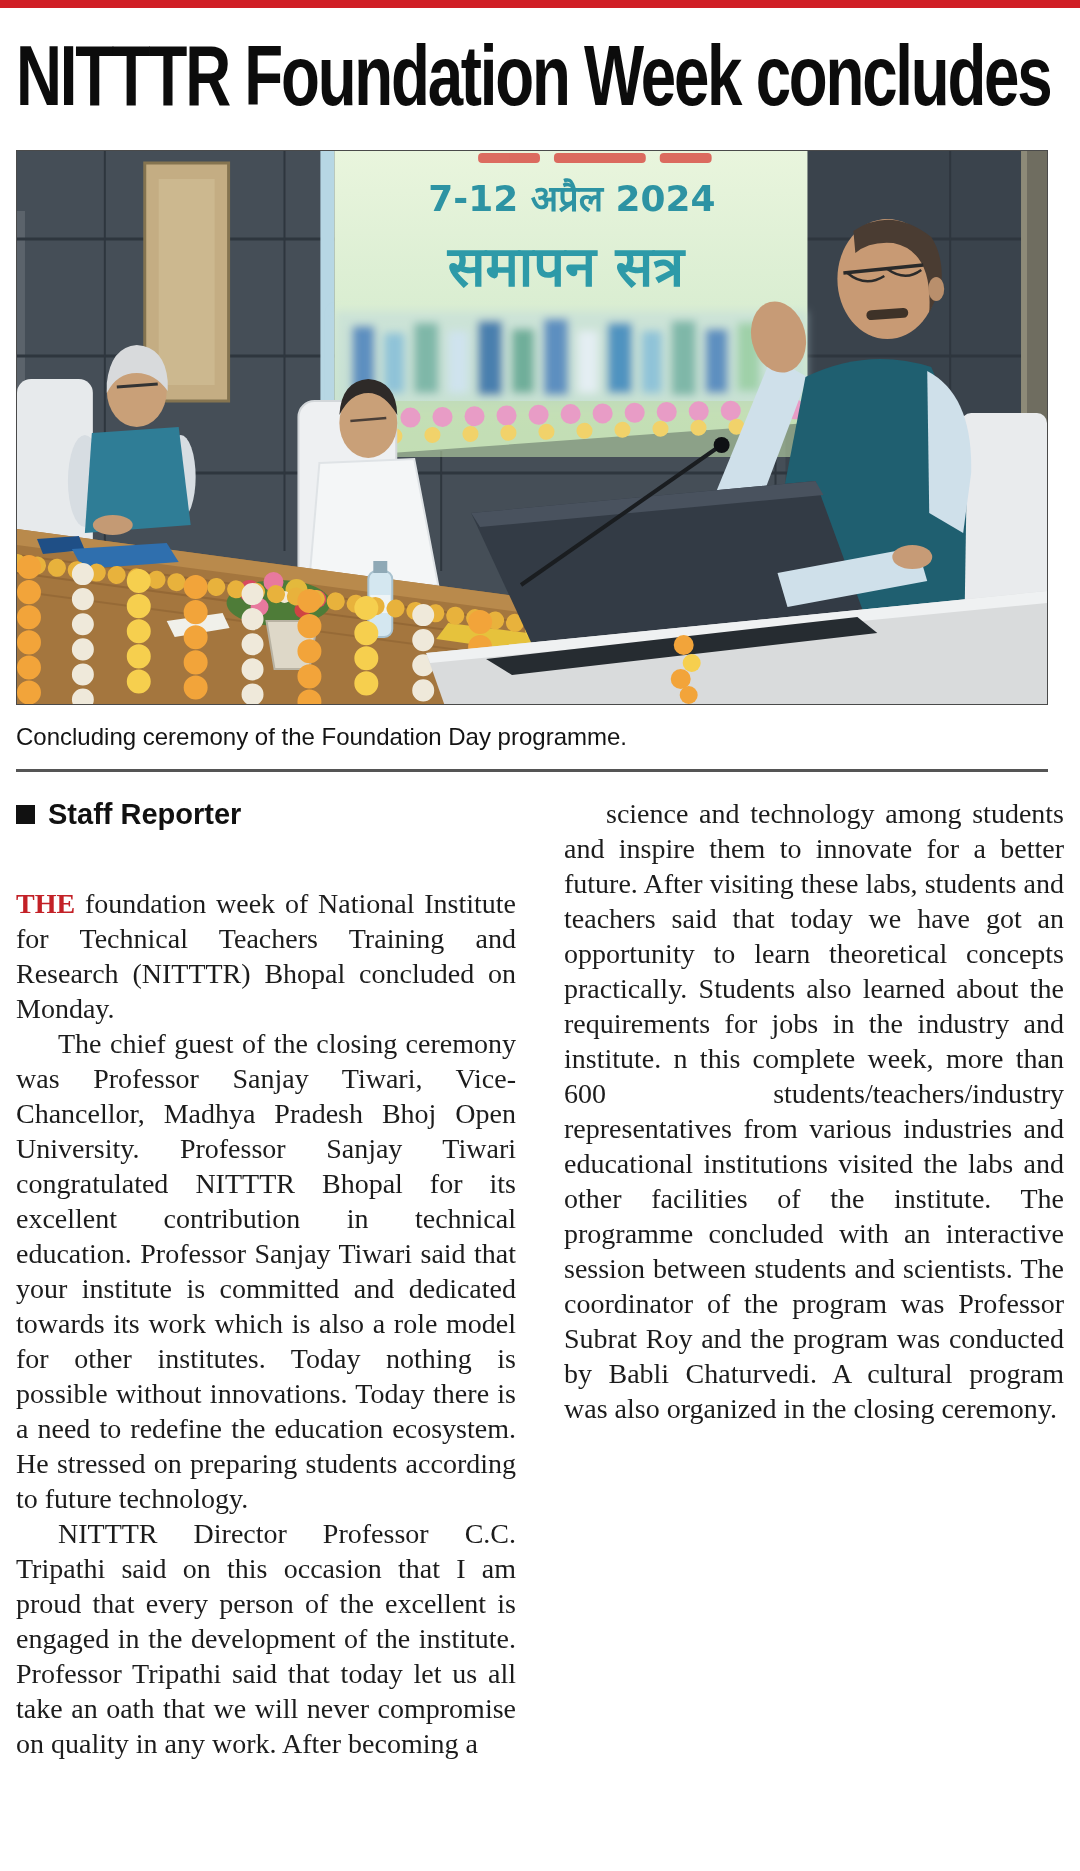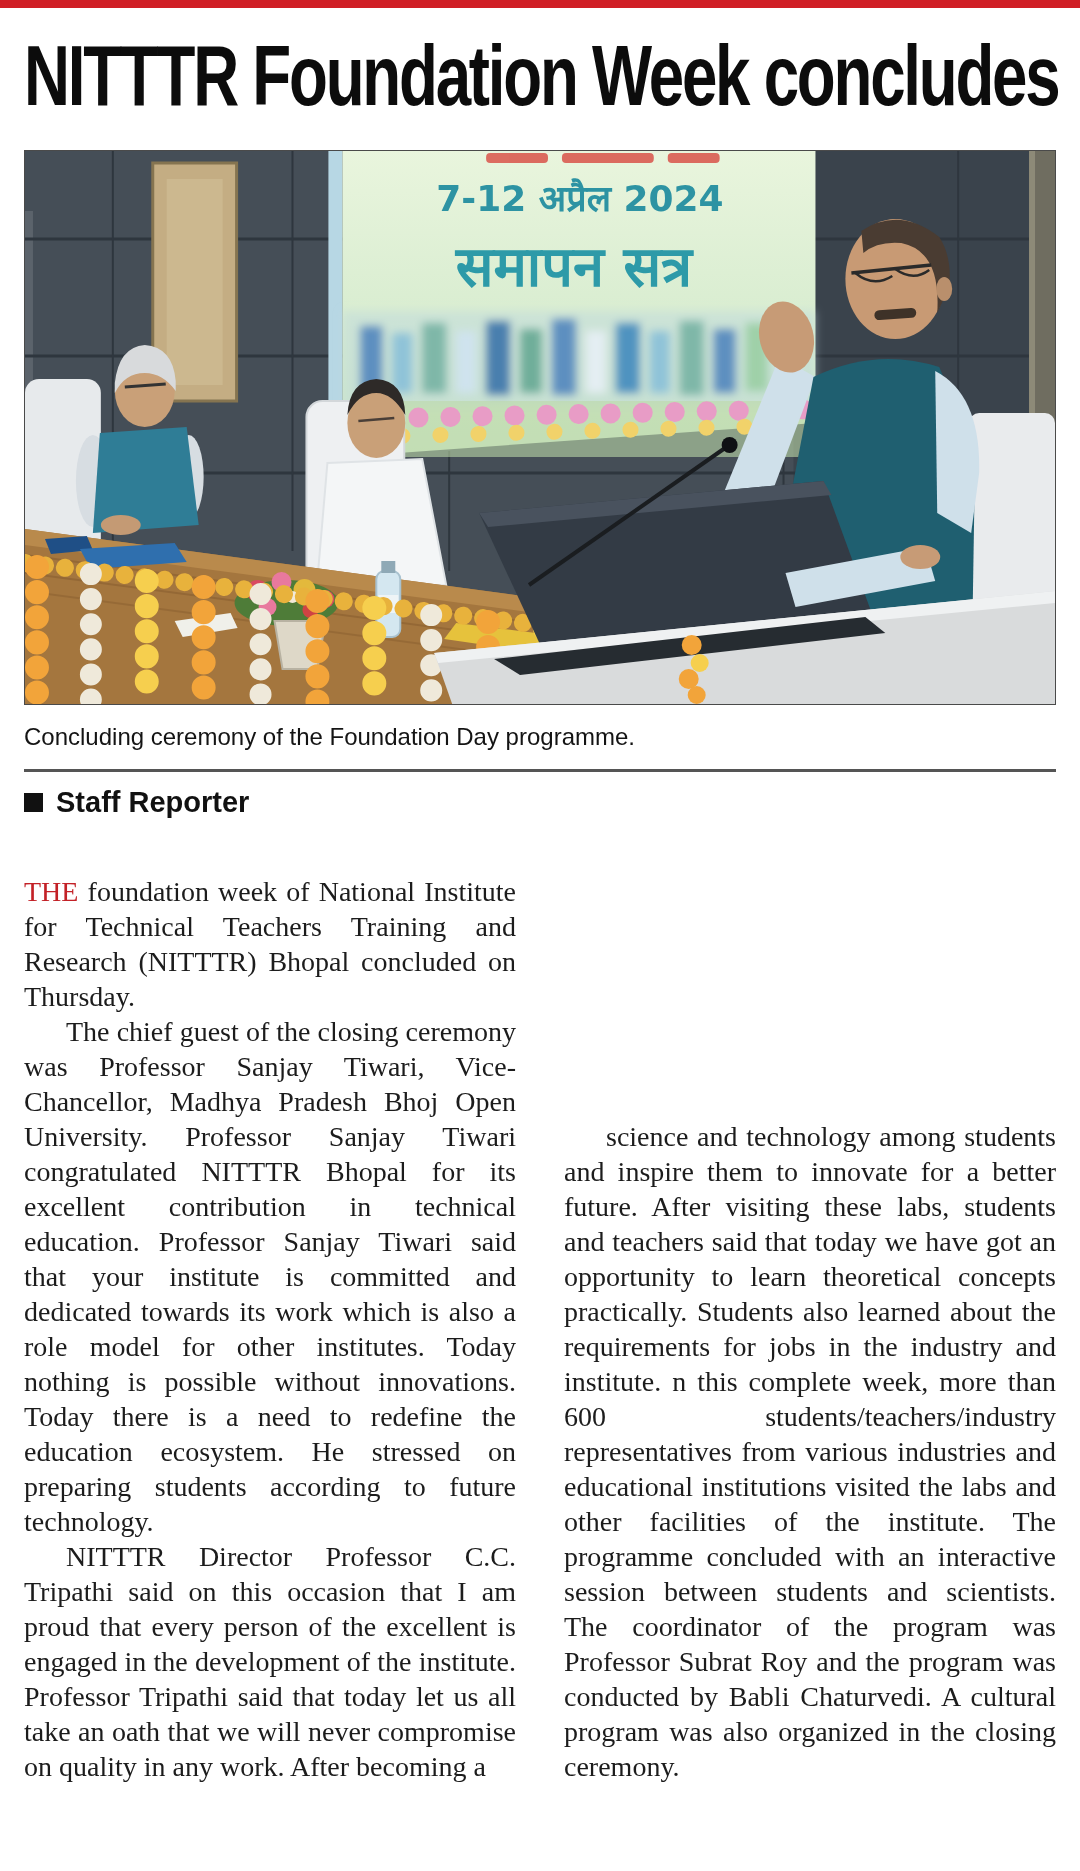--- a/index.html
+++ b/index.html
@@ -4,21 +4,21 @@
 <style>
   html, body { margin:0; padding:0; }
   body {
     width:1080px; height:1871px;
     background:#ffffff;
     font-family:"Liberation Sans", sans-serif;
     overflow:hidden;
     position:relative;
   }
   .top-bar { height:8px; width:100%; background:#d01f26; }
-  .content { padding:0 24px; }
+  .content { padding:0 16px; }
 
   .headline { margin-top:20px; height:94px; overflow:visible; }
   .headline-text {
     display:inline-block;
     font-weight:bold;
     font-size:86px;
     line-height:94px;
     letter-spacing:-3px;
     color:#0c0c0c;
     white-space:nowrap;
@@ -35,41 +35,41 @@
   .photo-frame svg { display:block; }
 
   .caption {
     margin-top:14px;
     font-size:24px;
     line-height:36px;
     color:#141414;
   }
   .rule { margin-top:14px; height:3px; background:#555; width:1032px; }
 
-  .columns { display:flex; gap:48px; margin-top:12px;align-items:flex-end; }
+  .columns { display:flex; gap:48px; margin-top:24px; }
   .col { flex:1; min-width:0; }
 
   .byline {
     display:flex; align-items:center; gap:13px;
     font-weight:bold; font-size:29px; color:#111;
     height:36px; margin-bottom:54px;
   }
   .byline-bullet { width:19px; height:19px; background:#111; flex:none; }
 
   .para {
     font-family:"Liberation Serif", serif;
     font-size:28px;
     line-height:35px;
     text-align:justify;
     margin:0;
     text-indent:42px;
     color:#1c1c1c;
   }
   .para.no-indent { text-indent:0; }
-  .lead-word { color:#c32127; font-weight:normal; }
+  .lead-word { color:#c32127; font-weight:bold; }
 </style>
 </head>
 <body>
 
 <div class="top-bar"></div>
 
 <div class="content">
 
   <div class="headline">
     <span class="headline-text">NITTTR Foundation Week concludes</span>
@@ -250,21 +250,21 @@
   <div class="caption">Concluding ceremony of the Foundation Day programme.</div>
 
   <div class="rule"></div>
 
   <div class="columns">
     <div class="col">
       <div class="byline">
         <span class="byline-bullet"></span>
         <span>Staff Reporter</span>
       </div>
-      <p class="para no-indent"><span class="lead-word">THE</span><span> foundation week of National Institute for Technical Teachers Training and Research (NITTTR) Bhopal concluded on Thursday.</span></p>
+      <p class="para no-indent"><span class="lead-word">THE</span><span> foundation week of National Institute for Technical Teachers Training and Research (NITTTR) Bhopal concluded on Monday.</span></p>
       <p class="para">The chief guest of the closing ceremony was Professor Sanjay Tiwari, Vice-Chancellor, Madhya Pradesh Bhoj Open University. Professor Sanjay Tiwari congratulated NITTTR Bhopal for its excellent contribution in technical education. Professor Sanjay Tiwari said that your institute is committed and dedicated towards its work which is also a role model for other institutes. Today nothing is possible without innovations. Today there is a need to redefine the education ecosystem. He stressed on preparing students according to future technology.</p>
       <p class="para">NITTTR Director Professor C.C. Tripathi said on this occasion that I am proud that every person of the excellent is engaged in the development of the institute. Professor Tripathi said that today let us all take an oath that we will never compromise on quality in any work. After becoming a</p>
     </div>
     <div class="col">
       <p class="para">science and technology among students and inspire them to innovate for a better future. After visiting these labs, students and teachers said that today we have got an opportunity to learn theoretical concepts practically. Students also learned about the requirements for jobs in the industry and institute. n this complete week, more than 600 students/teachers/industry representatives from various industries and educational institutions visited the labs and other facilities of the institute. The programme concluded with an interactive session between students and scientists. The coordinator of the program was Professor Subrat Roy and the program was conducted by Babli Chaturvedi. A cultural program was also organized in the closing ceremony.</p>
     </div>
   </div>
 
 </div>
 

